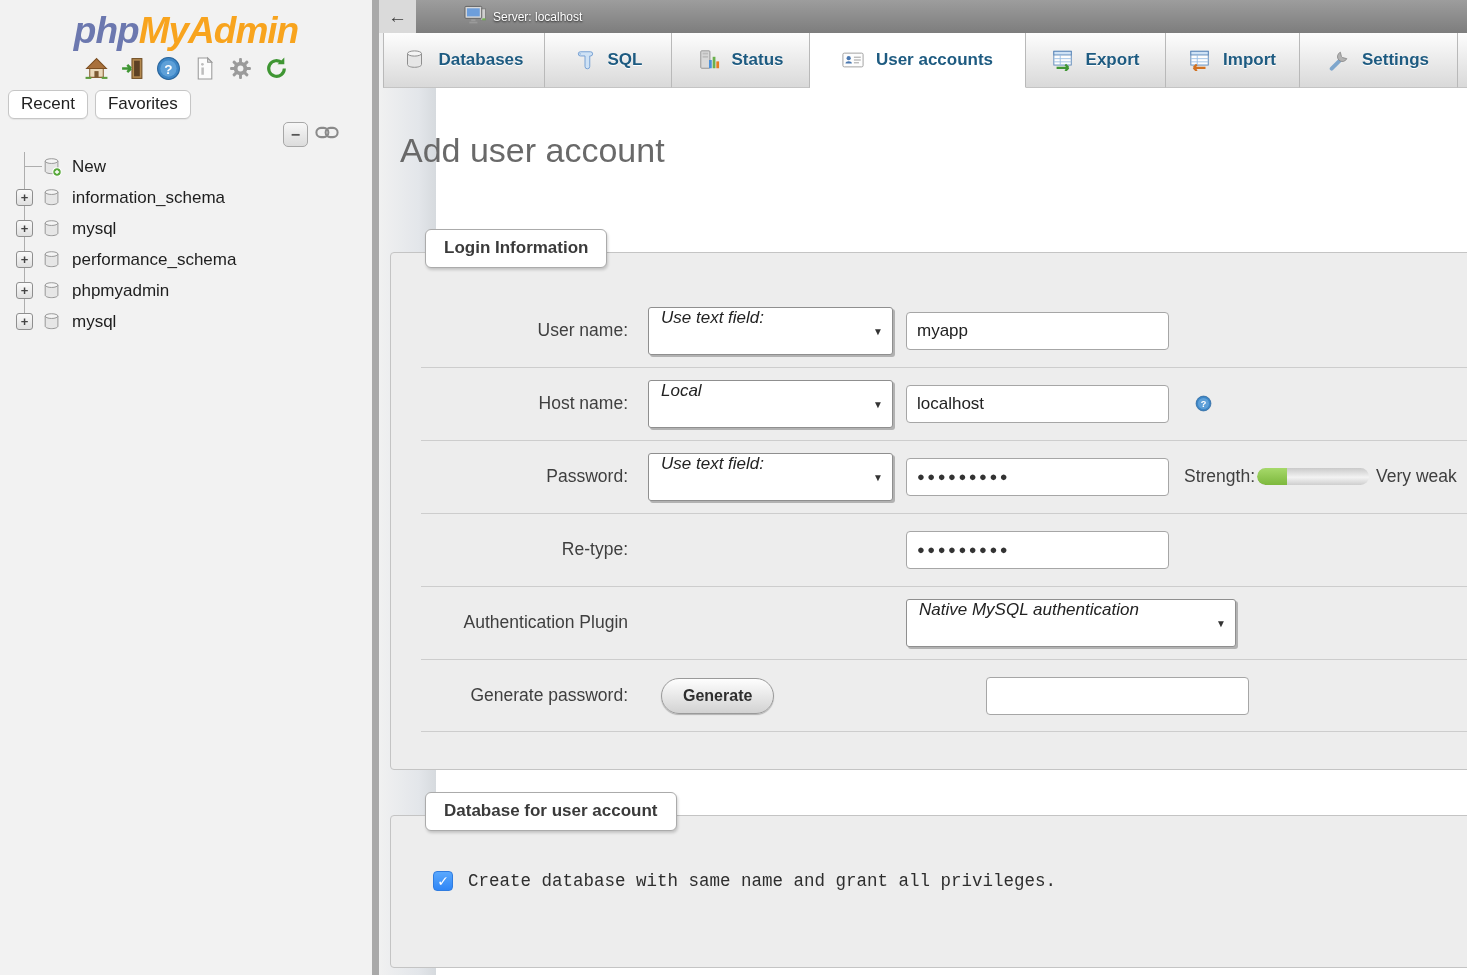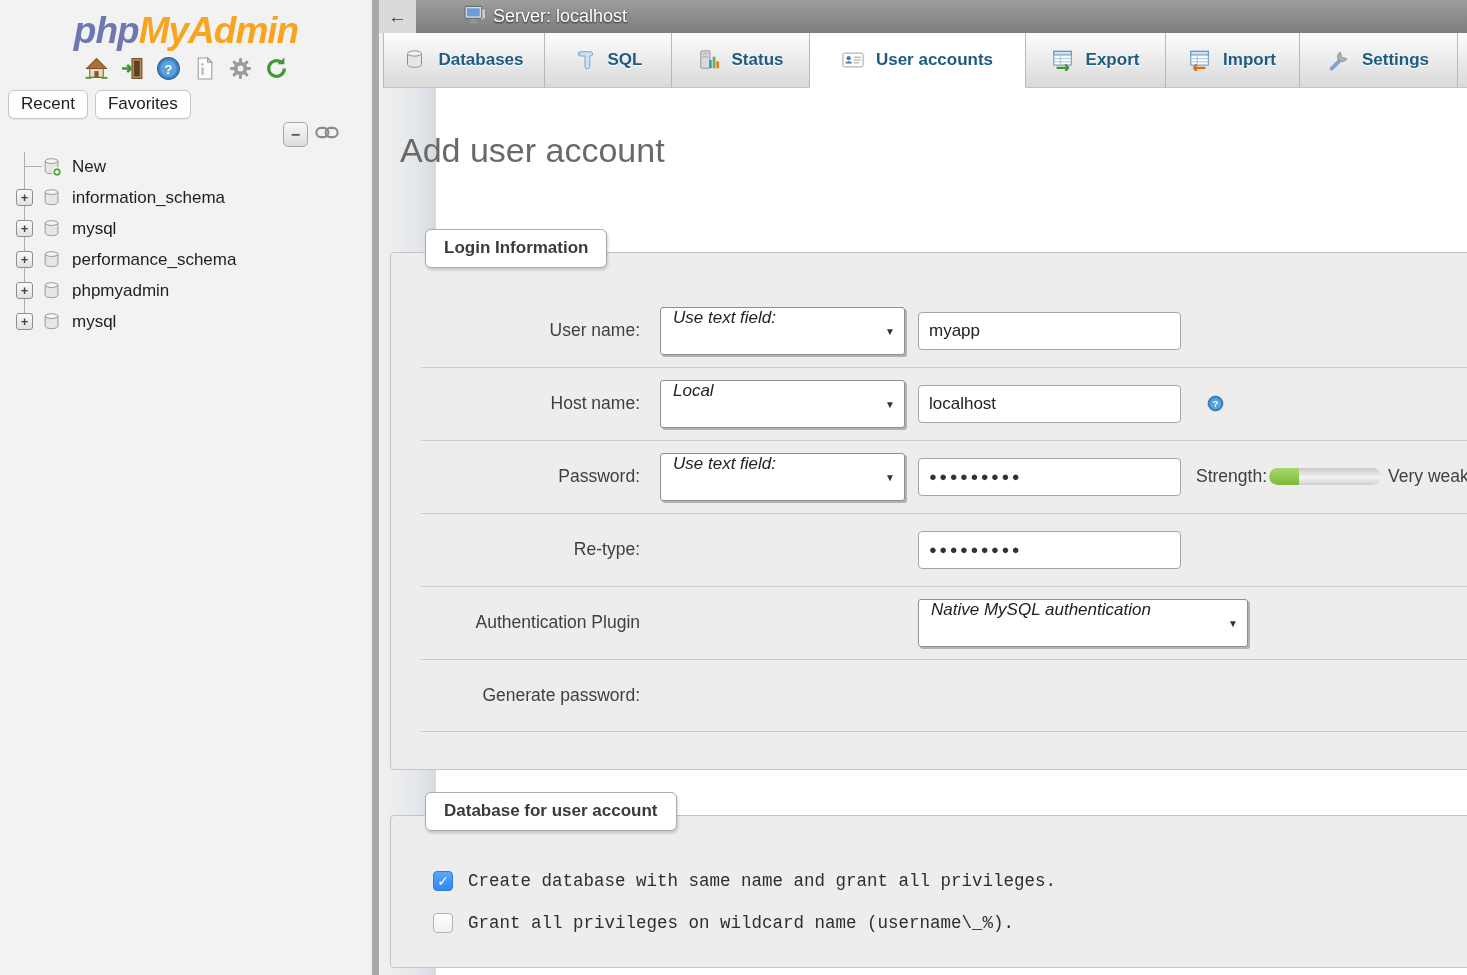--- a/index.html
+++ b/index.html
@@ -33,21 +33,21 @@
     text-align:center; cursor:pointer; }
   .db-ico { position:absolute; left:42px; width:20px; height:20px; }
   .tree-label { position:absolute; left:72px; font-size:17px; color:#1e1e1e; white-space:nowrap; }
 
   
   .topbar { position:absolute; left:379px; top:0; width:1088px; height:33px;
     background:linear-gradient(#9d9d9d,#7d7d7d); display:flex; align-items:center; }
   .backbox { width:37px; height:33px; background:#dadada; display:flex; align-items:center; justify-content:center;
     font-size:19px; color:#3c3c3c; cursor:pointer; flex:0 0 auto; }
   .server-info { display:flex; align-items:center; gap:6px; margin-left:48px; }
-  .server-label { color:#fff; font-size:18px; text-shadow:0 1px 2px rgba(0,0,0,.8); }
+  .server-label { color:#fff; font-size:12px; text-shadow:0 1px 2px rgba(0,0,0,.8); }
 
   
   .tabs { position:absolute; left:379px; top:33px; width:1088px; height:55px; display:flex; }
   .tab { height:55px; display:flex; align-items:center; justify-content:center; gap:12px;
     background:linear-gradient(#fdfdfd,#d9d9d9); border-right:1px solid #b9b9b9; border-bottom:1px solid #c4c4c4;
     cursor:pointer; }
   .tab:first-child { border-left:1px solid #b9b9b9; margin-left:4px; }
   .tab.active { background:#fff; border-bottom:1px solid #fff; }
   .tab .tlabel { font-size:17px; font-weight:bold; color:#1e5b81; text-shadow:0 1px 0 #fff; }
   .tab .ticon { width:22px; height:22px; flex:0 0 auto; }
@@ -60,21 +60,21 @@
     border:1px solid #c4c4c4; border-radius:4px; }
   .fs-login { top:252px; height:518px; }
   .fs-db { top:815px; height:153px; }
   .legend { position:absolute; left:34px; top:-24px; background:#fff; border:1px solid #ababab; border-radius:6px;
     padding:8px 18px 9px; font-size:17px; font-weight:bold; color:#3a3a3a; box-shadow:1px 2px 3px rgba(0,0,0,.18); }
 
   .form-rows { position:absolute; left:0; top:41px; right:0; }
   .frow { position:relative; height:73px; display:flex; align-items:center; }
   .frow + .frow::before, .frow.last-line::after { content:""; position:absolute; left:30px; right:0; top:0; height:1px; background:#cdcdcd; }
   .frow.last-line::after { top:auto; bottom:0; }
-  .flabel { width:237px; text-align:right; padding-right:0; font-size:17.5px; color:#3f3f3f; flex:0 0 auto;margin-left:12px; }
+  .flabel { width:237px; text-align:right; padding-right:0; font-size:17.5px; color:#3f3f3f; flex:0 0 auto; }
   .fctrl { margin-left:20px; display:flex; align-items:center; }
 
   .pma-select { position:relative; height:48px; background:#fff; border:1px solid #8f8f8f; border-radius:3px;
     display:flex; align-items:flex-start; padding:0 30px 0 12px; font-size:17px; color:#222;
     box-shadow:2px 2px 0 rgba(130,130,130,.55); cursor:pointer;font-style:italic; }
   .pma-select .arrow { position:absolute; right:9px; top:50%; transform:translateY(-50%); font-size:10px; color:#333; }
   .w-select { width:245px; }
   .w-auth { width:330px; }
 
   .pma-input { width:263px; height:38px; border:1px solid #a6a6a6; border-radius:4px; background:#fff;
@@ -426,33 +426,34 @@
           <div class="slot-select"></div>
           <div class="pma-select w-auth">
               <span>Native MySQL authentication</span>
               <span class="arrow">▼</span>
             </div>
         </div>
       </div>
 
       <div class="frow last-line">
         <div class="flabel">Generate password:</div>
+        <div class="fctrl">
+          <button class="gen-btn">Generate</button>
+          <div class="gen-spacer"></div>
+          <input class="pma-input" type="text" value="" style="">
+        </div>
       </div>
 
     </div>
   </div>
 
   <div class="fieldset fs-db">
     <div class="legend">Database for user account</div>
 
     <div class="cb-row" style="top:55px">
       <span class="checkbox checked">
           <span class="check">✓</span>
         </span>
       <span class="cb-label">Create database with same name and grant all privileges.</span>
     </div>
-    <div class="cb-row" style="top:97px">
-      <span class="checkbox"></span>
-      <span class="cb-label">Grant all privileges on wildcard name (username\_%).</span>
-    </div>
   </div>
 
 </div>
 
 </body></html>

